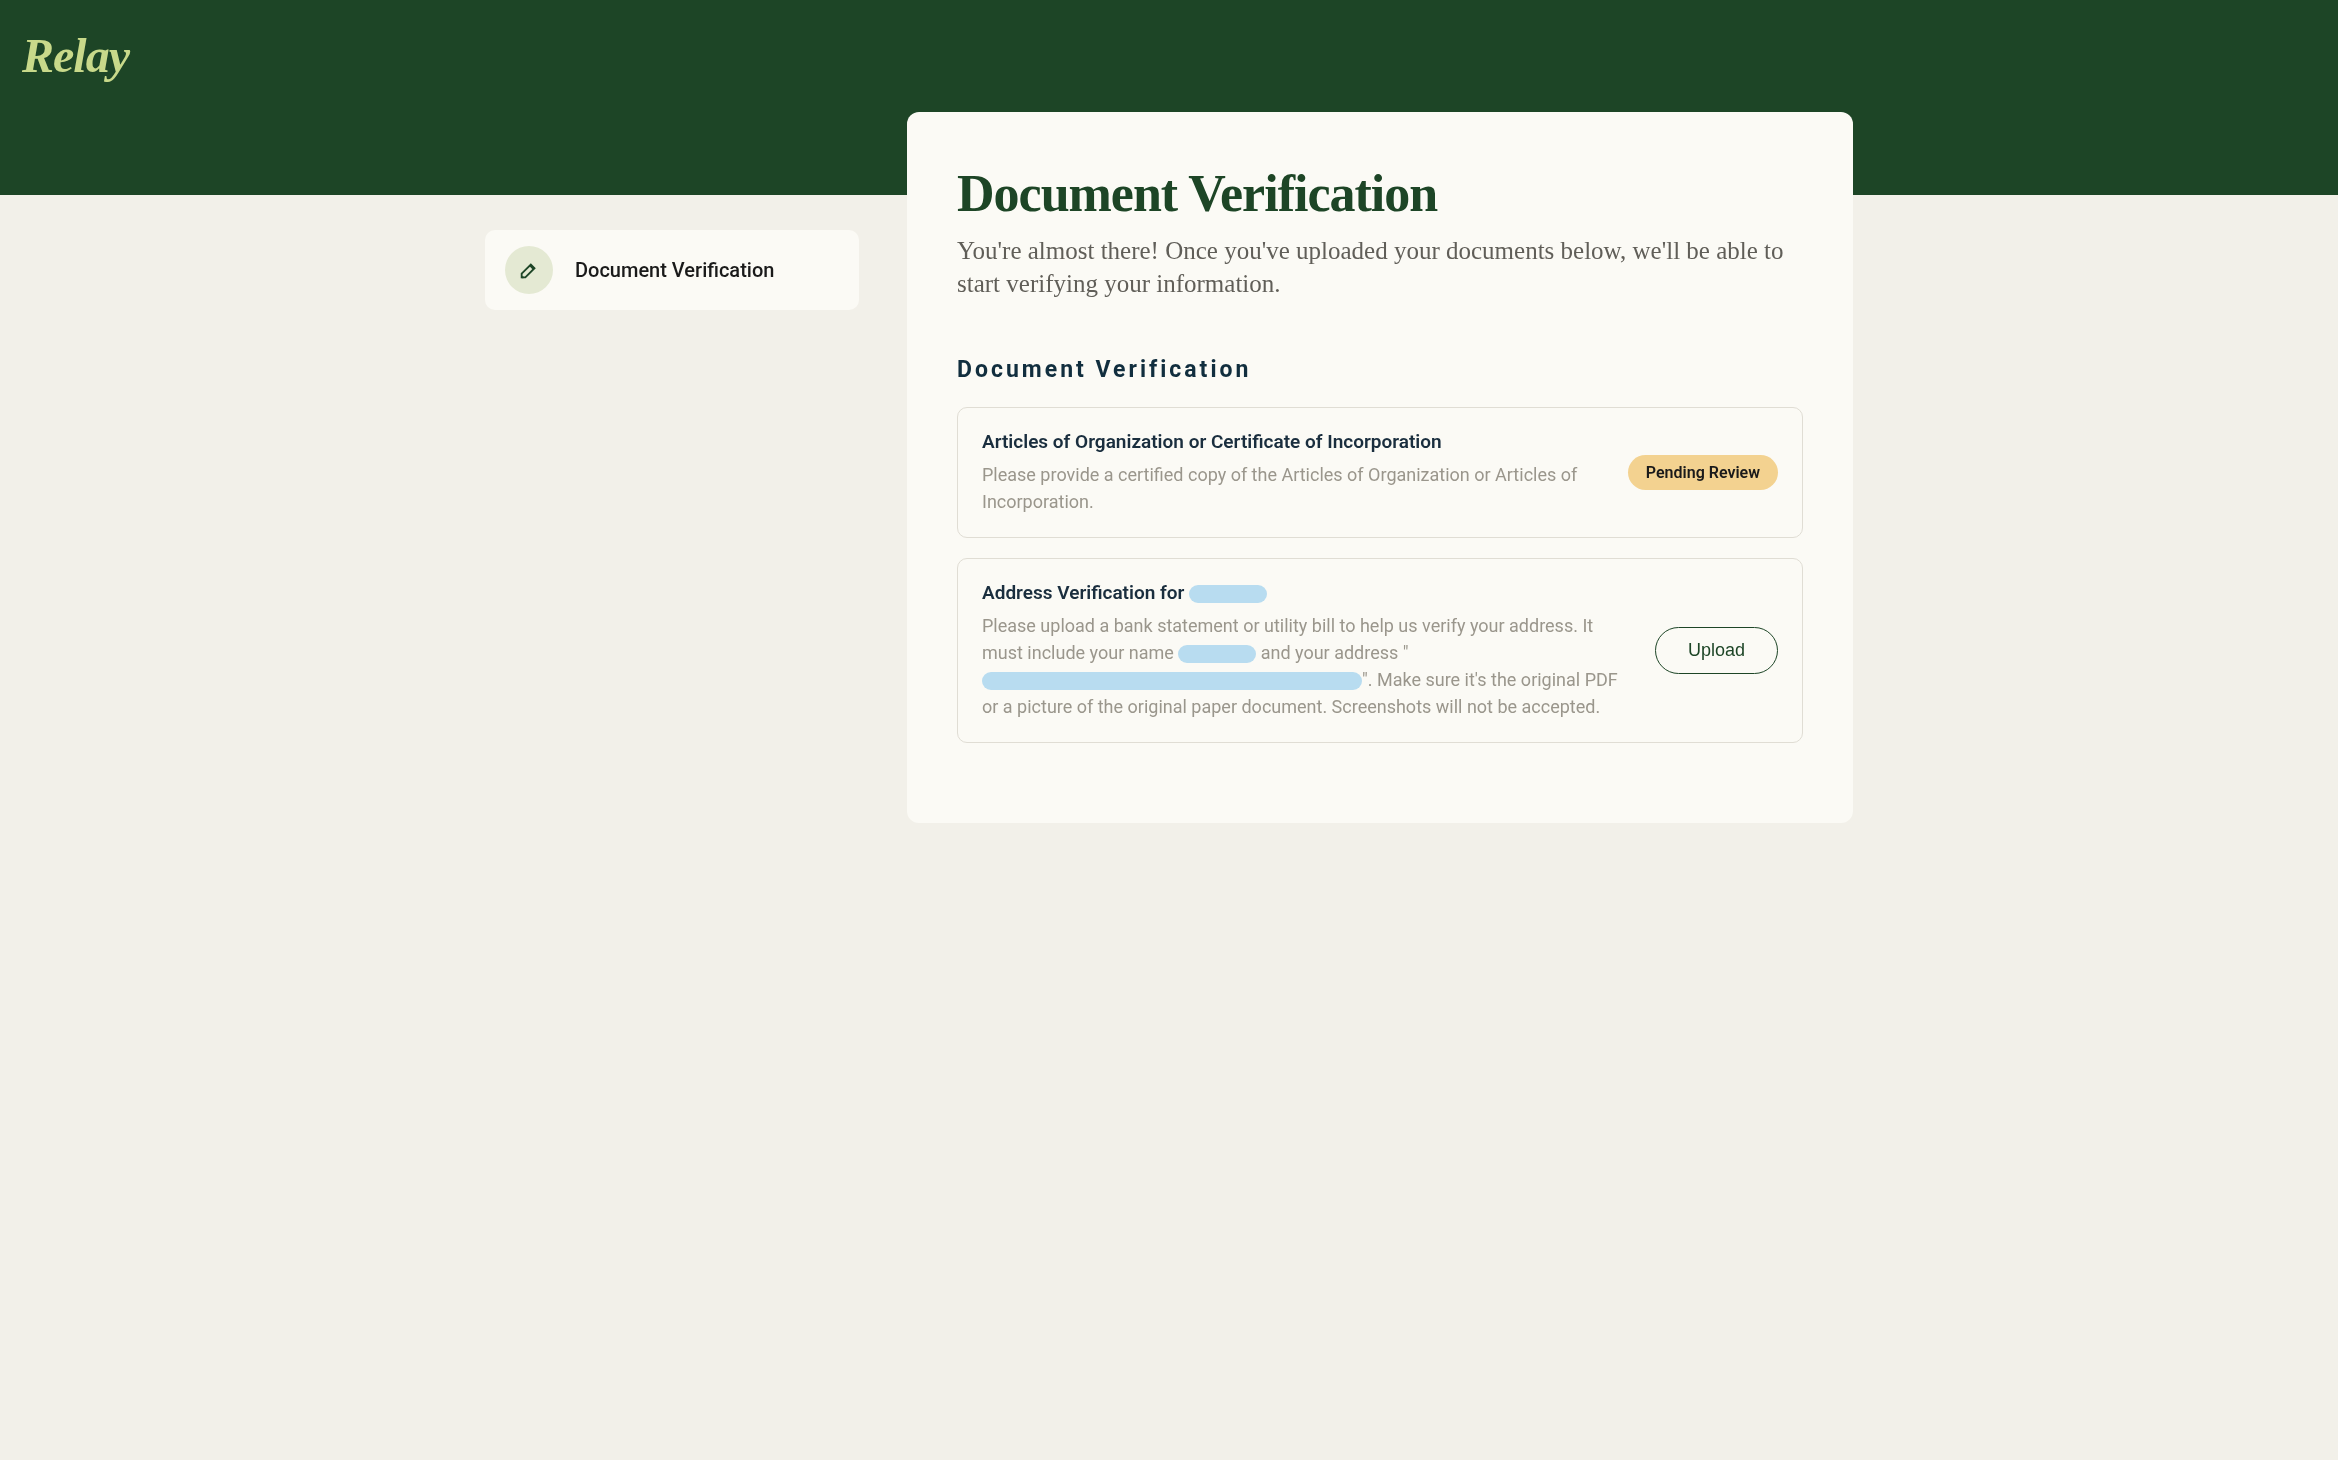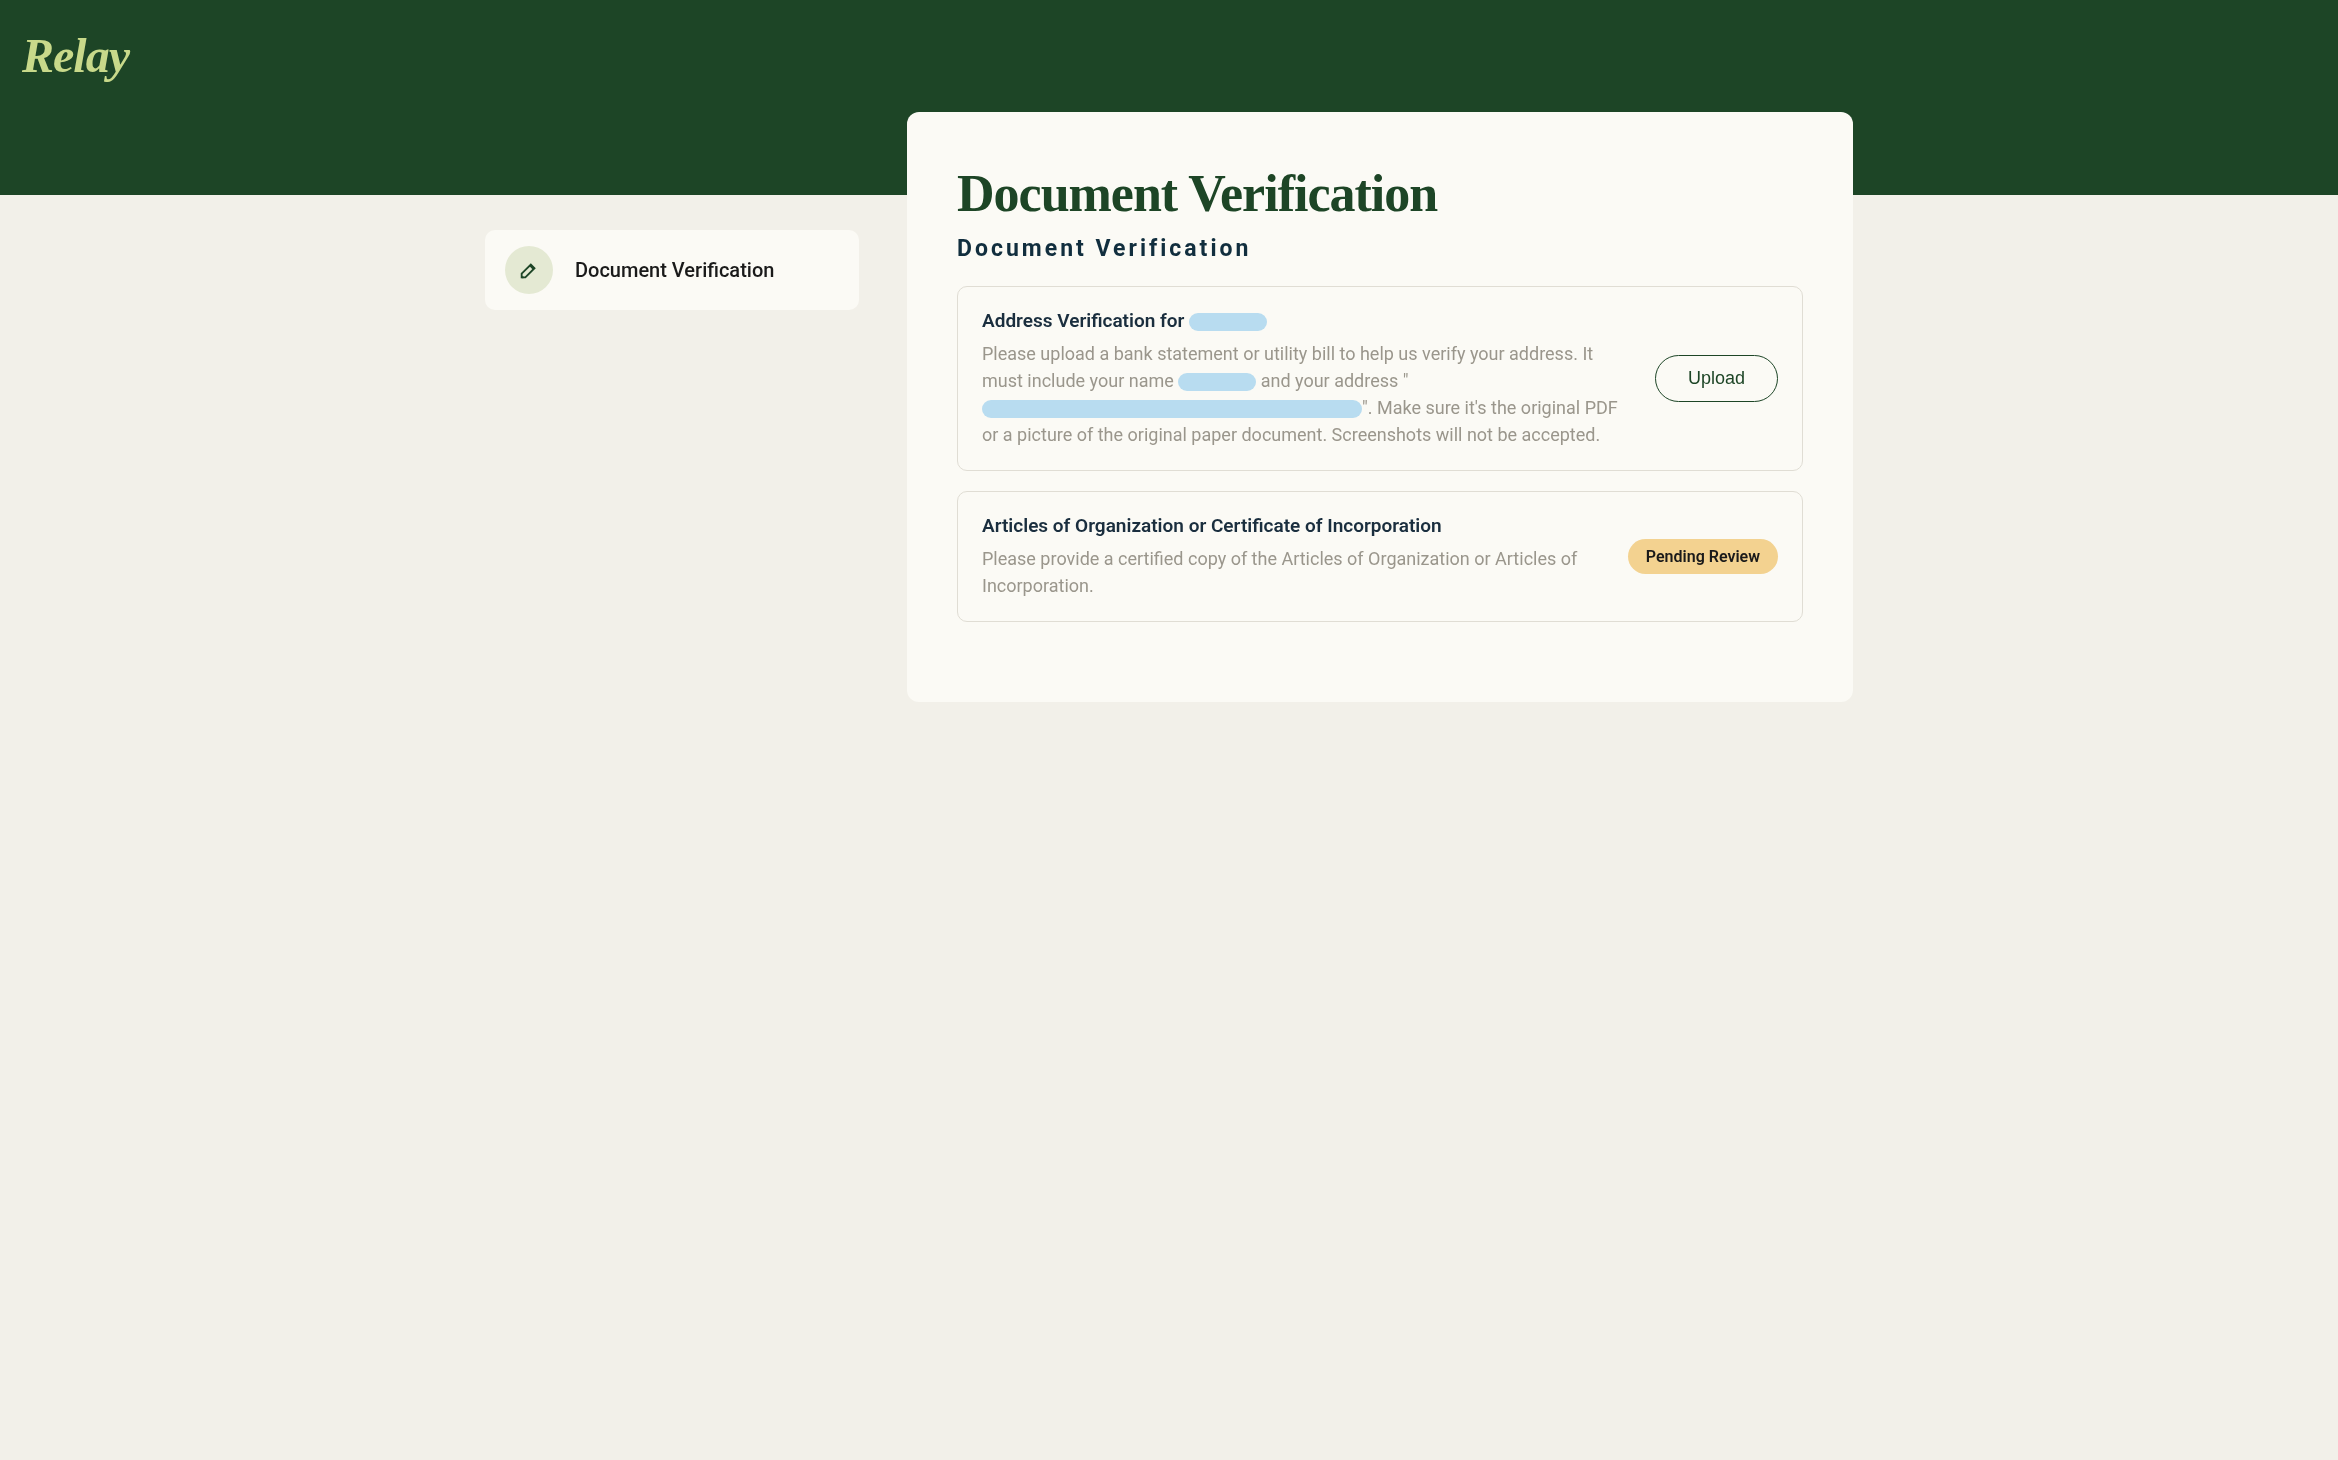--- a/index.html
+++ b/index.html
@@ -234,39 +234,40 @@
           <path d="M13 7 L17 11"></path>
         </svg>
       </div>
       <span class="sidebar-label">Document Verification</span>
     </div>
 
   </div>
 
   <div class="main-card">
     <h1 class="page-title">Document Verification</h1>
+    <p class="page-subtitle">You're almost there! Once you've uploaded your documents below, we'll be able to start verifying your information.</p>
 
     <h2 class="section-heading">Document Verification</h2>
+
+    <div class="document-card">
+      <div class="document-info">
+        <div class="document-title">Articles of Organization or Certificate of Incorporation</div>
+        <div class="document-description">Please provide a certified copy of the Articles of Organization or Articles of Incorporation.</div>
+      </div>
+      <div class="status-badge">Pending Review</div>
+    </div>
 
     <div class="document-card">
       <div class="document-info">
         <div class="document-title">
           <span>Address Verification for</span>
           <span class="redacted redacted-small"></span>
         </div>
         <div class="document-description">
           <span>Please upload a bank statement or utility bill to help us verify your address. It must include your name </span><span class="redacted redacted-medium"></span><span> and your address "</span><span class="redacted redacted-large"></span><span>". Make sure it's the original PDF or a picture of the original paper document. Screenshots will not be accepted.</span>
         </div>
       </div>
       <button class="upload-button">Upload</button>
     </div>
 
-    <div class="document-card">
-      <div class="document-info">
-        <div class="document-title">Articles of Organization or Certificate of Incorporation</div>
-        <div class="document-description">Please provide a certified copy of the Articles of Organization or Articles of Incorporation.</div>
-      </div>
-      <div class="status-badge">Pending Review</div>
-    </div>
-
   </div>
 
 </div>
 
 </body></html>

